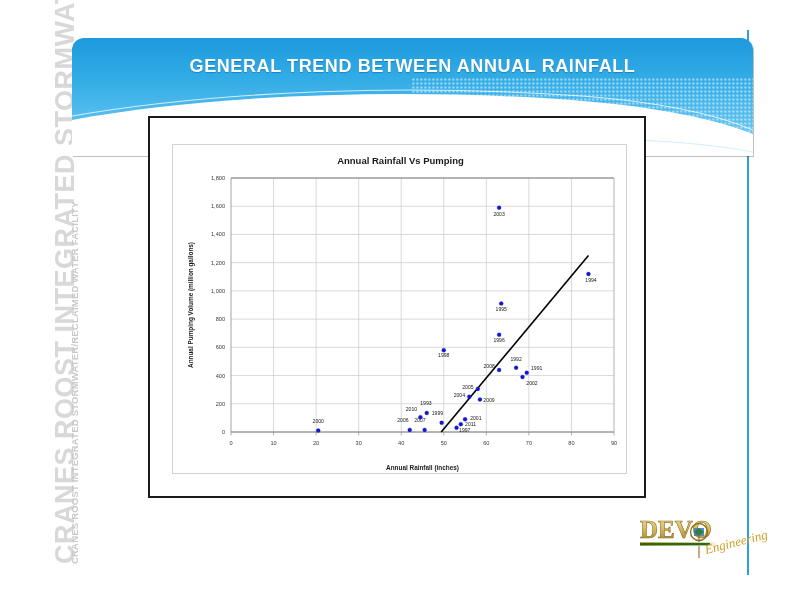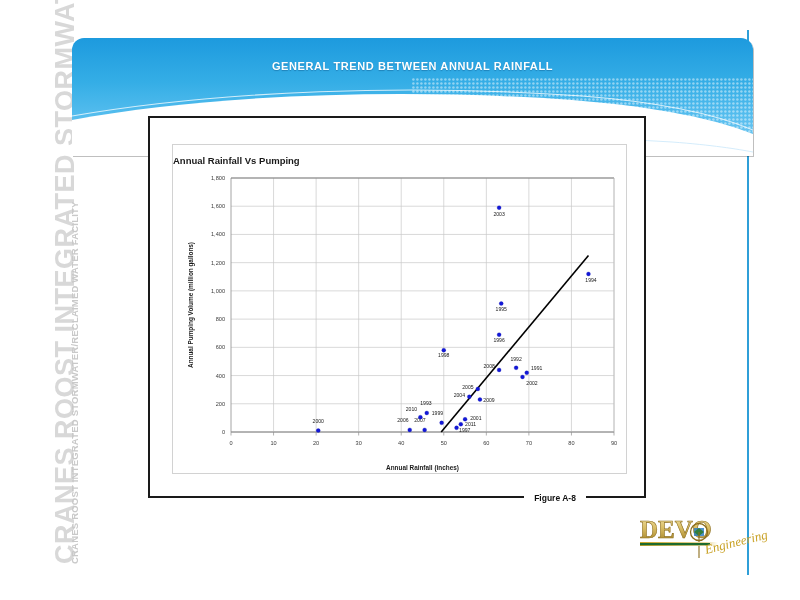--- a/index.html
+++ b/index.html
@@ -64,21 +64,21 @@
     background: linear-gradient(to bottom, #1d9ade 0%, #35aee6 38%, #55bdee 66%, #7fcdf2 100%);
     box-shadow: 1px 1px 0 rgba(0,0,0,0.25);
   }
   .banner svg { position: absolute; left: 0; top: 0; }
   .banner-title {
     position: absolute;
     left: 0; top: 18px;
     width: 681px;
     text-align: center;
     color: #ffffff;
-    font-size: 11px;
+    font-size: 18px;
     font-weight: bold;
     letter-spacing: 0.6px;
     line-height: 21px;
     text-shadow: 0 1px 1px rgba(0,60,110,0.35);
     z-index: 4;
   }
   .banner-title .l2 { display: block; }
 
   
   .figure-frame {
@@ -113,20 +113,21 @@
     position: absolute;
     left: 22px; top: 26px;
     width: 455px; height: 330px;
     border: 1px solid #d2d2d2;
     background: #ffffff;
   }
   .chart-title {
     position: absolute;
     left: 0; top: 10px;
     width: 455px;
+    text-align: center;
     font-size: 9.5px;
     font-weight: bold;
     color: #1a1a1a;
   }
   .chart-svg-holder {
     position: absolute;
     left: 0; top: 0;
     width: 455px; height: 330px;
   }
 
@@ -298,23 +299,20 @@
             <circle cx="326.09999999999997" cy="62.633333333333354" r="2" class="pt" fill="#1318d8"></circle>
             <text x="326.09999999999997" y="71.1" text-anchor="middle" class="pt-label">2003</text>
             <circle cx="415.4666666666667" cy="128.95555555555555" r="2" class="pt" fill="#1318d8"></circle>
             <text x="418.02" y="137.14000000000001" text-anchor="middle" class="pt-label">1994</text>
             <text x="249.5" y="325" text-anchor="middle" class="axis-title">Annual Rainfall (inches)</text>
             <text x="0" y="0" text-anchor="middle" class="axis-title" transform="translate(20,160) rotate(-90)">Annual Pumping Volume (million gallons)</text>
           </svg>
       </div>
     </div>
 
-    <div class="figure-caption">
-      <span>Figure A-8</span>
-    </div>
   </div>
 
   <div class="logo">
     <svg width="132" height="56" viewBox="0 0 132 56">
       <defs>
         <linearGradient id="gold" x1="0" y1="0" x2="0" y2="1">
           <stop offset="0%" stop-color="#efe0a6"></stop>
           <stop offset="45%" stop-color="#d9bd64"></stop>
           <stop offset="100%" stop-color="#9e7c22"></stop>
         </linearGradient>

